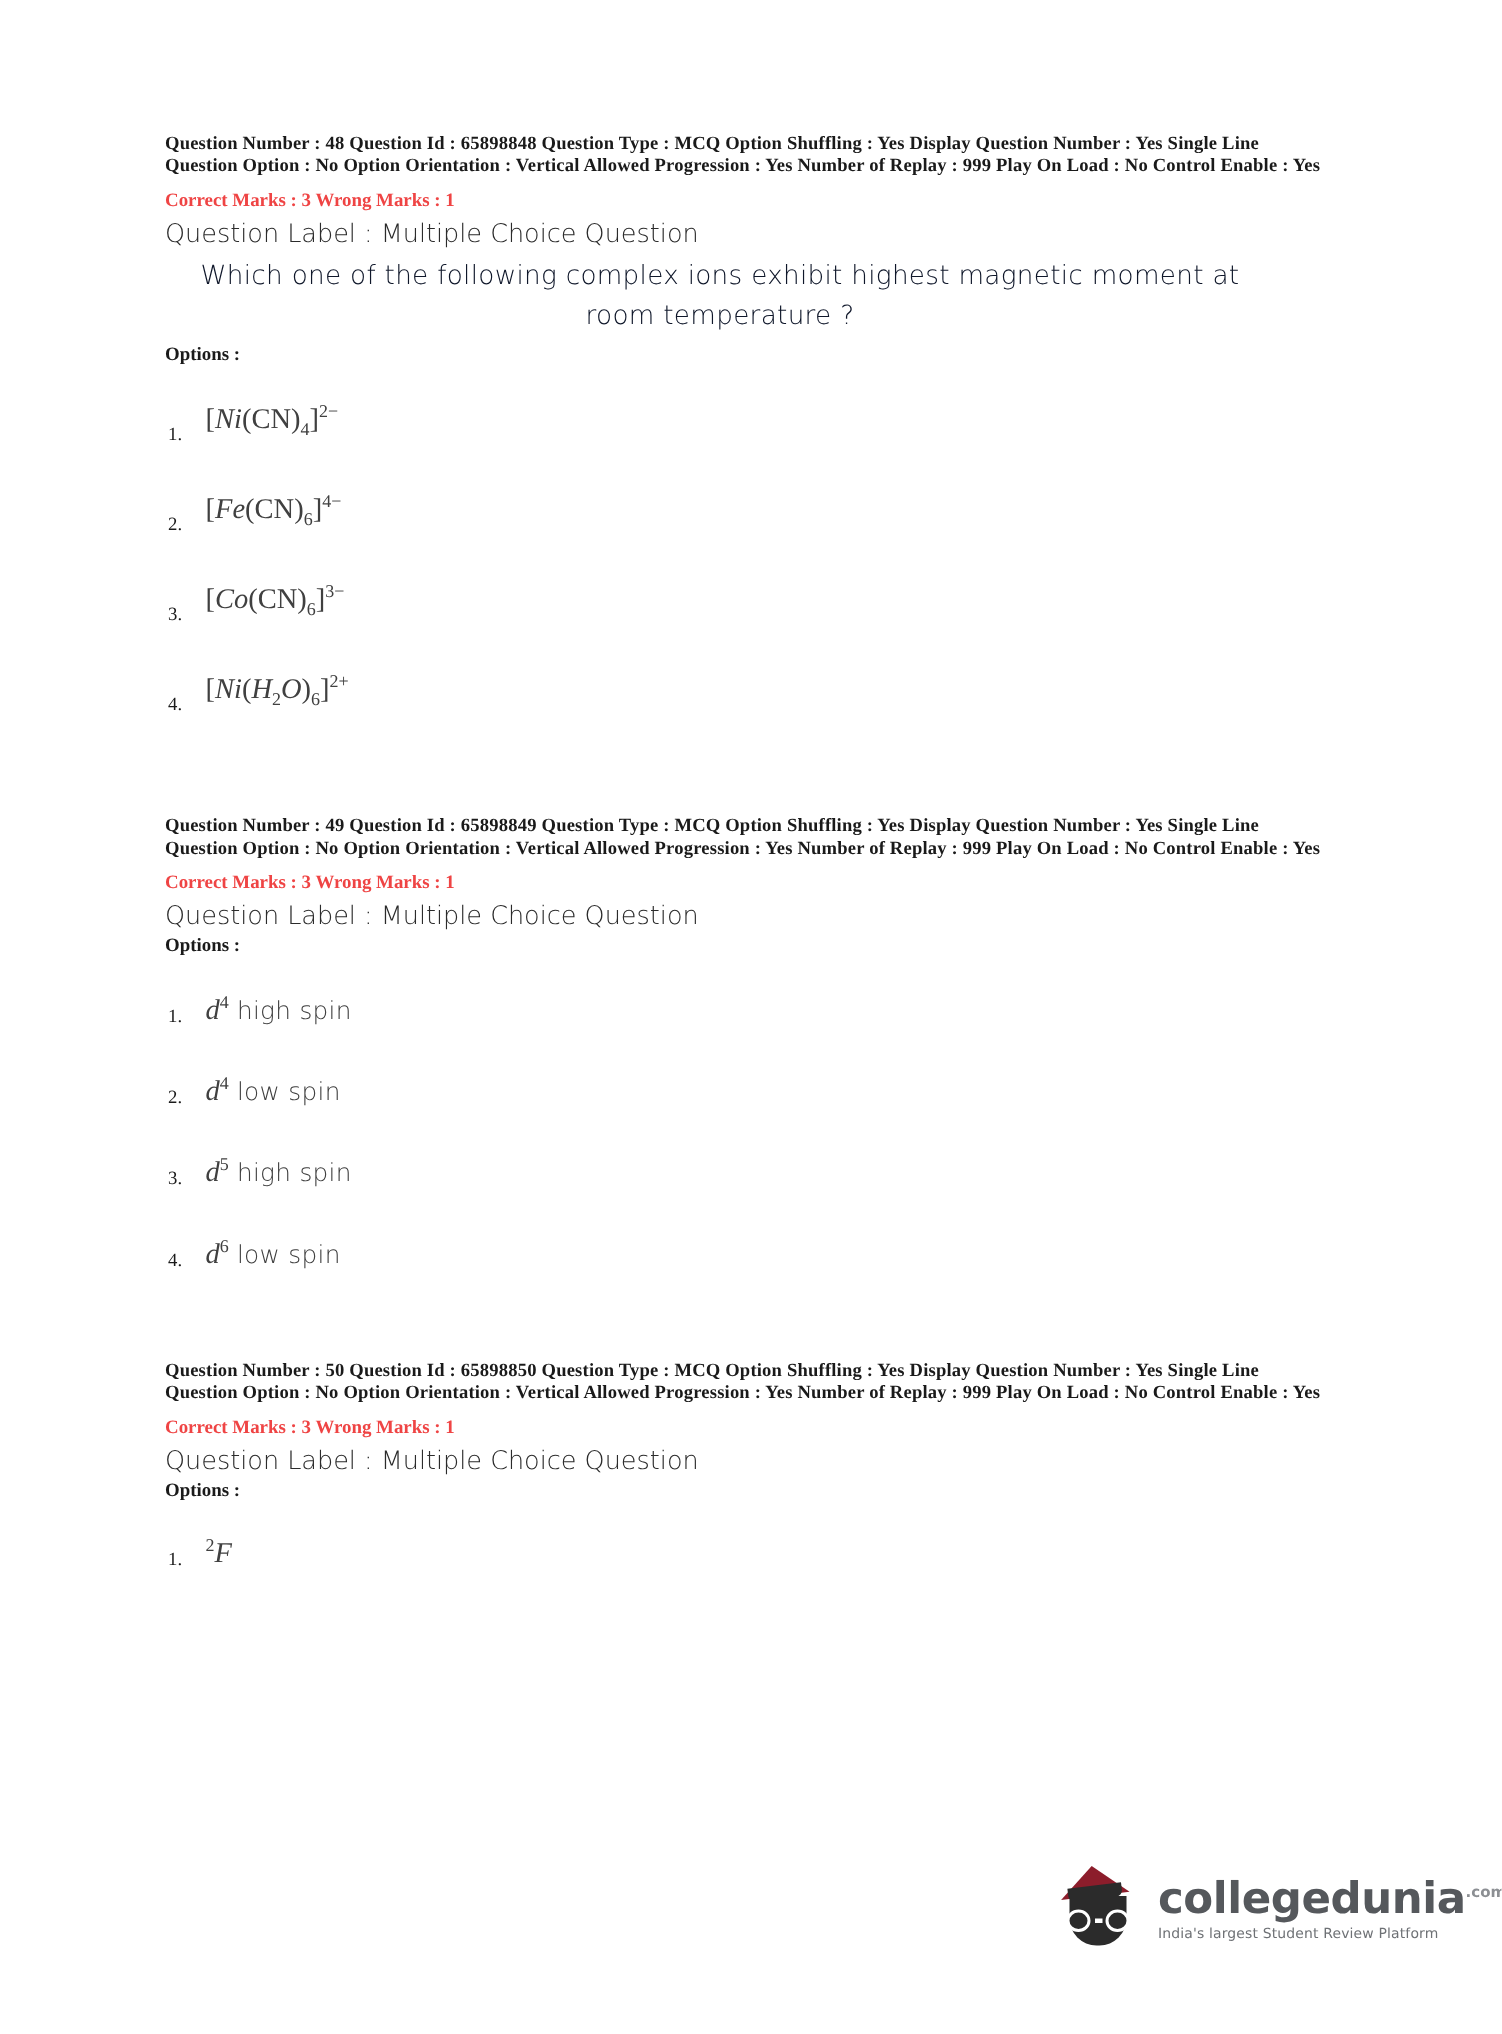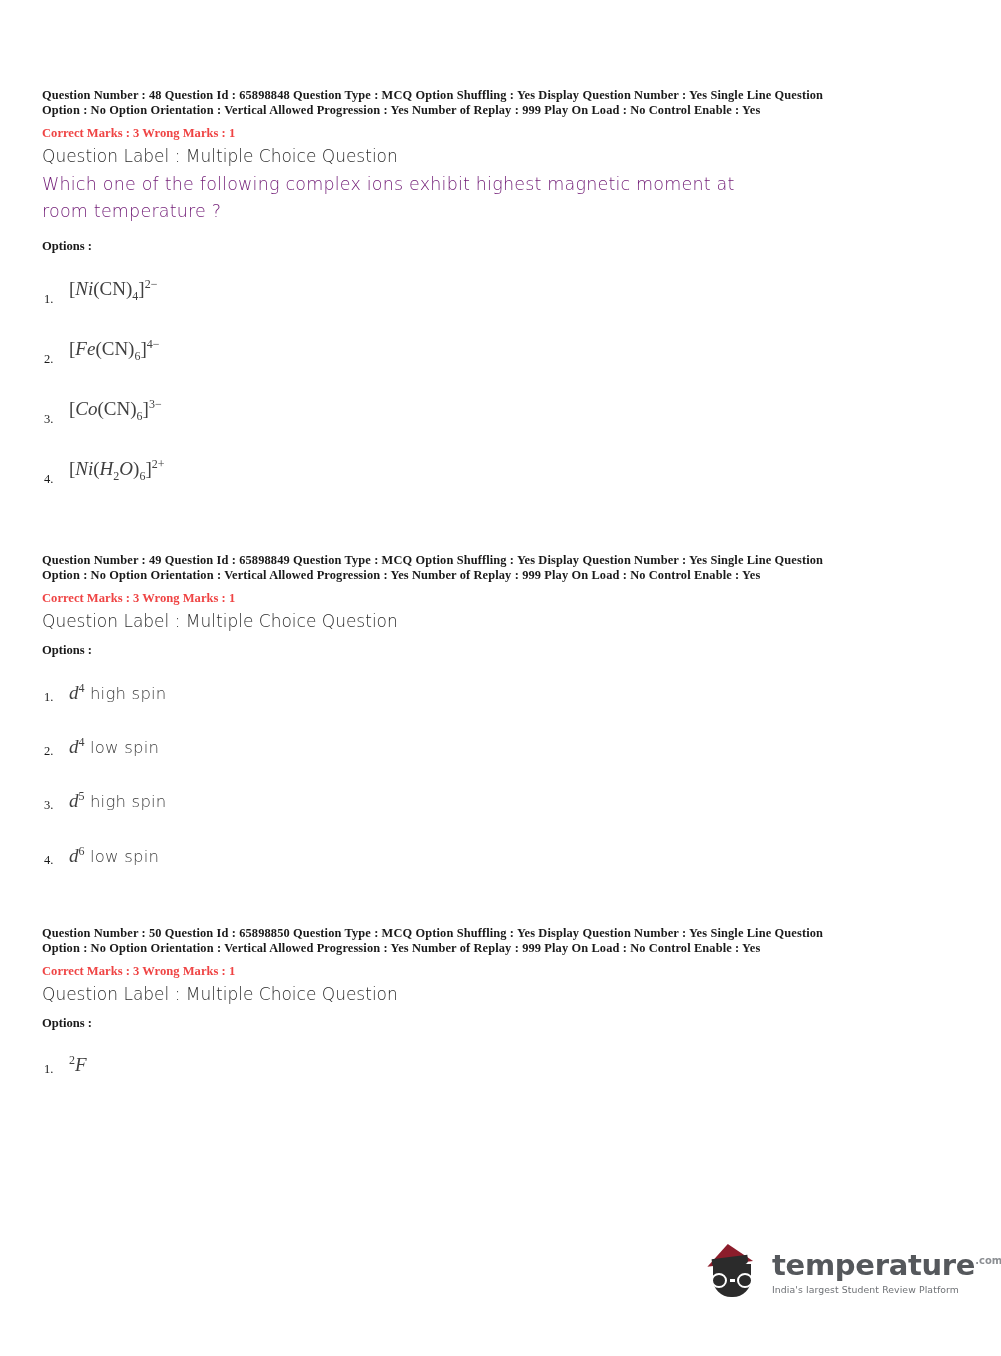--- a/index.html
+++ b/index.html
@@ -13,21 +13,21 @@
     font-family: "Liberation Serif", serif;
     color: #000000;
     position: relative;
     overflow: hidden;
   }
   .page {
     position: relative;
     width: 978px;
     height: 1356px;
     box-sizing: border-box;
-    padding: 88px 90px 0 42px;
+    padding: 88px 90px 0 110px;
   }
   .qblock {
     margin-bottom: 0;
   }
   .meta {
     font-family: "Liberation Serif", serif;
     font-weight: bold;
     font-size: 12.4px;
     line-height: 15.2px;
     letter-spacing: 0.01em;
@@ -48,30 +48,31 @@
     line-height: 16px;
     margin-top: 7px;
     color: #2b2b2b;
     font-weight: 300;
   }
   .qtext {
     font-family: "DejaVu Sans", sans-serif;
     font-size: 17.5px;
     line-height: 27px;
     margin-top: 7px;
-    color: #701a75;
+    color: #0f172a;
     font-weight: 300;
     letter-spacing: 0.2px;
     max-width: 740px;
+    text-align: center;
   }
   .options-label {
     font-family: "Liberation Serif", serif;
     font-weight: bold;
     font-size: 12.6px;
-    margin-top: 14px;
+    margin-top: 4px;
     color: #1a1a1a;
   }
   .opt {
     position: relative;
     min-height: 44px;
     padding-left: 27px;
     margin-top: 10px;
   }
   .opt-num {
     position: absolute;
@@ -281,19 +282,19 @@
         <div class="logo-cap"></div>
         <div class="logo-cap2"></div>
         <div class="logo-face"></div>
         <div class="logo-glasses">
           <div class="lens"></div>
           <div class="bridge"></div>
           <div class="lens"></div>
         </div>
       </div>
       <div class="logo-text">
-        <div class="logo-name"><span>temperature</span><span class="com">.com</span></div>
+        <div class="logo-name"><span>collegedunia</span><span class="com">.com</span></div>
         <div class="logo-tag">India's largest Student Review Platform</div>
       </div>
     </div>
   </div>
 
 </div>
 
 </body></html>

